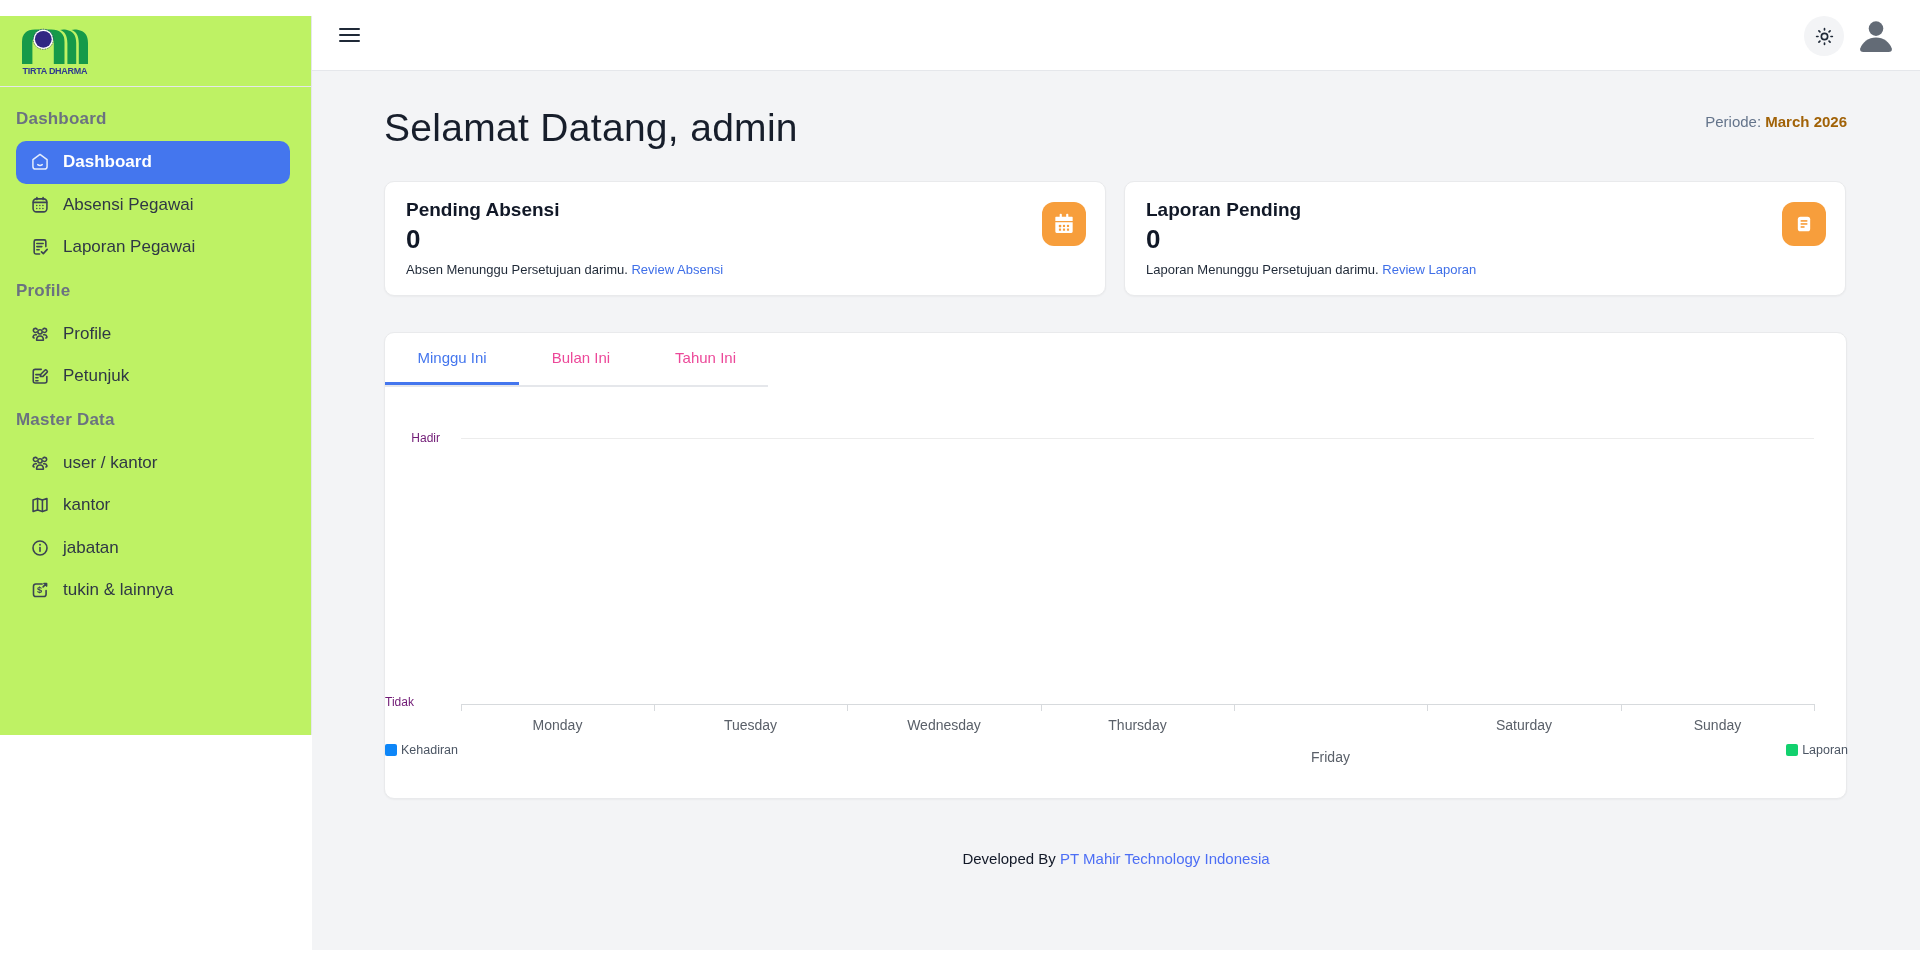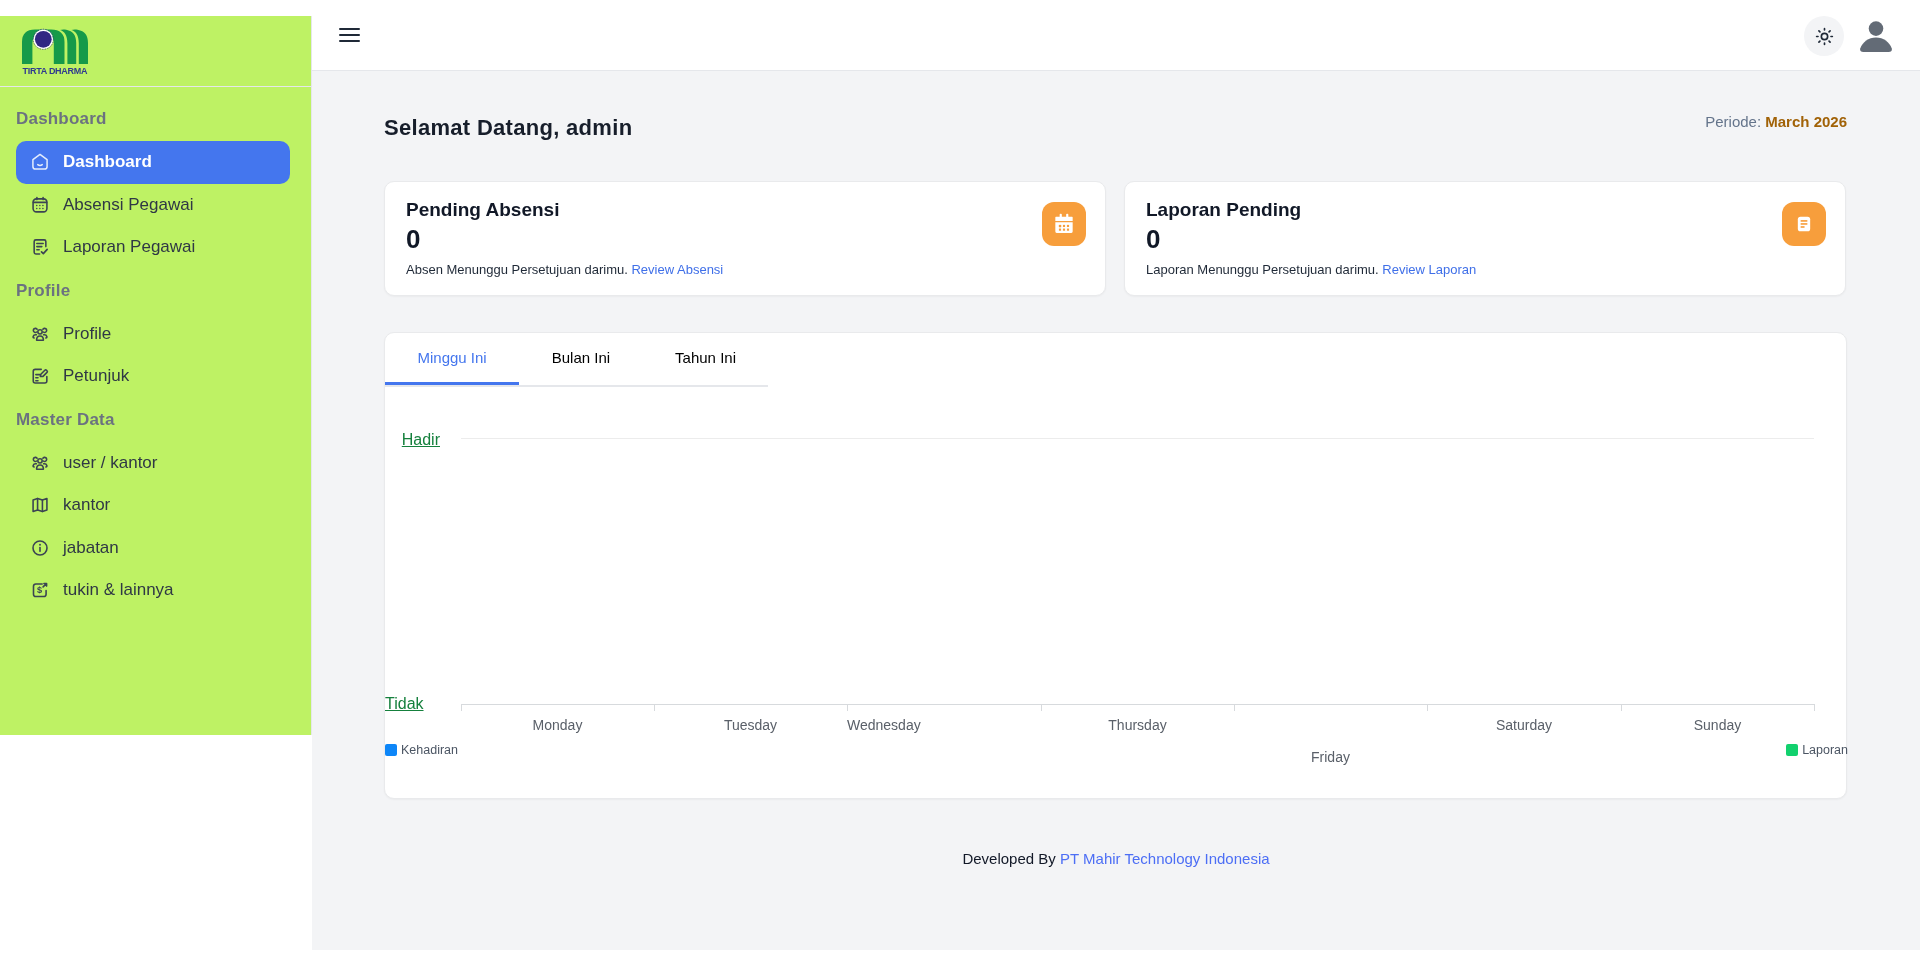--- a/index.html
+++ b/index.html
@@ -18,39 +18,39 @@
   .nav-title.mt { margin-top:4px; }
   
   .main { position:absolute; left:312px; top:0; width:1608px; height:958px; background:#fff; }
   .topbar { height:71px; background:#fff; border-bottom:1px solid #e5e7eb; position:relative; }
   .burger { position:absolute; left:27px; top:27.5px; width:21px; height:17px; }
   .burger span { display:block; height:2px; background:#1f2937; border-radius:1px; margin-bottom:4.4px; }
   .tb-sun { position:absolute; right:76px; top:16px; width:40px; height:40px; border-radius:50%; background:#f3f4f6; display:flex; align-items:center; justify-content:center; }
   .tb-avatar { position:absolute; right:24px; top:16px; width:40px; height:40px; }
   
   .page { position:relative; height:879px; background:#f3f4f6; }
-  .h1 { position:absolute; left:72px; top:42px; font-size:22px; line-height:30px; font-weight:bold; color:#171e2b; letter-spacing:0.3px; }
+  .h1 { position:absolute; left:72px; top:42px; font-size:39px; line-height:30px; font-weight:normal; color:#171e2b; letter-spacing:0.3px; }
   .periode { position:absolute; right:73px; top:42px; font-size:15px; color:#64748b; }
   .periode b { color:#a16207; }
   .card { position:absolute; top:110px; width:722px; height:115px; background:#fff; border:1px solid #e9eaec; border-radius:10px; box-shadow:0 1px 2px rgba(0,0,0,0.04); }
   .card.c1 { left:72px; }
   .card.c2 { left:812px; }
   .card h3 { position:absolute; left:21px; top:17px; font-size:19px; font-weight:bold; color:#111827; }
   .card .num { position:absolute; left:21px; top:42px; font-size:26px; font-weight:bold; color:#111827; }
   .card .desc { position:absolute; left:21px; top:80px; font-size:13px; color:#1f2937; }
   .card .desc a { color:#3f6fe8; text-decoration:none; }
   .card .ico { position:absolute; right:19px; top:20px; width:44px; height:44px; border-radius:12px; background:#f79e3c; display:flex; align-items:center; justify-content:center; }
   
   .chart-card { position:absolute; left:72px; top:261px; width:1463px; height:467px; background:#fff; border:1px solid #e9eaec; border-radius:10px; box-shadow:0 1px 2px rgba(0,0,0,0.04); }
   .tabs { display:inline-flex; border-bottom:2px solid #e5e7eb; }
-  .tab { height:52px; display:flex; align-items:center; justify-content:center; font-size:15px; font-weight:500; color:#000000; padding:0 32.5px 4px 32.5px; }
+  .tab { height:52px; display:flex; align-items:center; justify-content:center; font-size:15px; font-weight:500; color:#ec4899; padding:0 32.5px 4px 32.5px; }
   .tab.active { color:#4476ee; box-shadow:inset 0 -3px 0 #4476ee; }
   .chartbox { position:absolute; left:0; top:54px; width:1463px; height:413px; }
   .cb-el { position:absolute; }
-  .axis-label { font-size:16px; color:#15803d;text-decoration:underline; }
+  .axis-label { font-size:12px; color:#701a75; }
   .day-label { font-size:14px; color:#5a6069; }
   .gridline { background:#ececec; height:1px; }
   .axisline { background:#d7dadd; height:1px; }
   .tick { background:#d7dadd; width:1px; height:7px; }
   .legend { position:absolute; top:410px; left:0; width:1463px; display:flex; justify-content:space-between; gap:10px; }
   .leg-item { display:flex; align-items:center; font-size:12.5px; color:#4b5563; }
   .leg-item .sw { width:12px; height:12px; border-radius:2px; margin-right:4px; }
   .footer { position:absolute; top:779px; left:0; width:100%; text-align:center; font-size:15px; color:#111827; }
   .footer a { color:#4c6ef5; text-decoration:none; }
 </style>
@@ -222,21 +222,21 @@
         <div class="cb-el tick" style="left:76px;top:317px;"></div>
         <div class="cb-el tick" style="left:269px;top:317px;"></div>
         <div class="cb-el tick" style="left:462px;top:317px;"></div>
         <div class="cb-el tick" style="left:656px;top:317px;"></div>
         <div class="cb-el tick" style="left:849px;top:317px;"></div>
         <div class="cb-el tick" style="left:1042px;top:317px;"></div>
         <div class="cb-el tick" style="left:1236px;top:317px;"></div>
         <div class="cb-el tick" style="left:1429px;top:317px;"></div>
         <div class="cb-el day-label" style="left:76px;top:330px;width:193px;text-align:center;">Monday</div>
         <div class="cb-el day-label" style="left:269px;top:330px;width:193px;text-align:center;">Tuesday</div>
-        <div class="cb-el day-label" style="left:462px;top:330px;width:194px;">Wednesday</div>
+        <div class="cb-el day-label" style="left:462px;top:330px;width:194px;text-align:center;">Wednesday</div>
         <div class="cb-el day-label" style="left:656px;top:330px;width:193px;text-align:center;">Thursday</div>
         <div class="cb-el day-label" style="left:849px;top:330px;width:193px;text-align:center;margin-top:32px;">Friday</div>
         <div class="cb-el day-label" style="left:1042px;top:330px;width:194px;text-align:center;">Saturday</div>
         <div class="cb-el day-label" style="left:1236px;top:330px;width:193px;text-align:center;">Sunday</div>
       </div>
       <div class="legend">
         <div class="leg-item"><span class="sw" style="background:#0d86f8"></span>Kehadiran</div>
         <div class="leg-item"><span class="sw" style="background:#12d16e"></span>Laporan</div>
       </div>
     </div>

